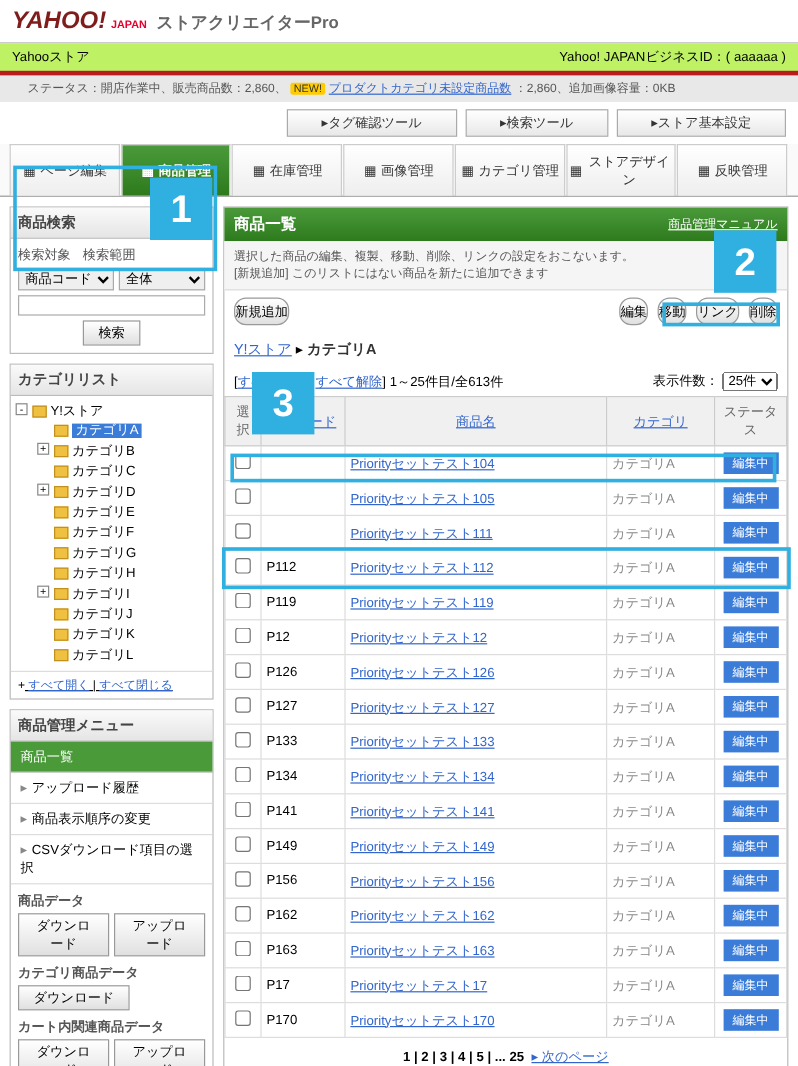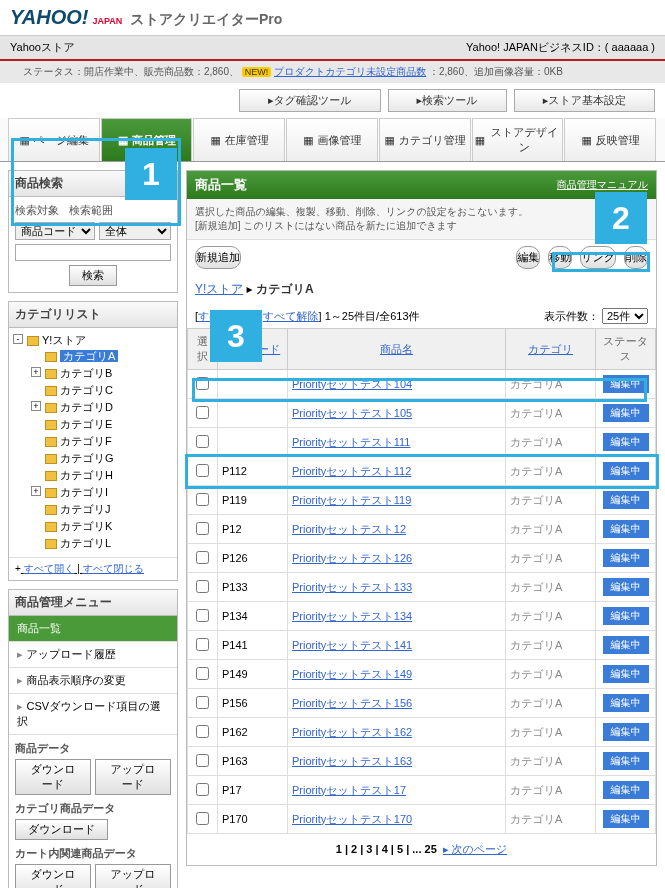--- a/index.html
+++ b/index.html
@@ -1,25 +1,25 @@
 <!DOCTYPE html>
 <html><head>
 <meta charset="utf-8">
 <style>
 * { box-sizing: border-box; margin: 0; padding: 0; }
 body { font-family: "MS PGothic", sans-serif; font-size: 11px; background: #fff; width: 665px; }
 a { color: #3366cc; text-decoration: underline; cursor: pointer; }
 .header { padding: 6px 10px; display: flex; align-items: center; justify-content: space-between; border-bottom: 1px solid #ccc; }
 .logo { display: flex; align-items: baseline; gap: 4px; }
-.logo-yahoo { color: #0c4a6e; font-weight: bold; font-size: 20px; font-style: italic; }
+.logo-yahoo { color: #7f1d1d; font-weight: bold; font-size: 20px; font-style: italic; }
 .logo-japan { color: #e5002d; font-size: 9px; font-weight: bold; }
 .logo-title { color: #666; font-size: 14px; font-weight: bold; margin-left: 4px; }
 .header-links { font-size: 11px; }
 .header-links a { margin: 0 2px; }
-.subheader { padding: 4px 10px; background: #e5e5e5; border-bottom: 2px solid #b91c1c; display: flex; justify-content: space-between; font-size: 11px; }
+.subheader { padding: 4px 10px; background: #bef264; border-bottom: 4px solid #b91c1c; display: flex; justify-content: space-between; font-size: 11px; }
 .statusbar { padding: 4px 23px; background: #e8e8e8; font-size: 10px; color: #555; }
 .statusbar .new-badge { background: #ffcc00; color: #333; padding: 0 3px; font-size: 9px; border-radius: 2px; }
 .statusbar a { color: #3366cc; }
 .toolbar-top { padding: 6px 10px; text-align: right; background: #fff; }
 .tool-btn { display: inline-block; background: linear-gradient(#fff,#e8e8e8); border: 1px solid #aaa; padding: 3px 28px; font-size: 11px; color: #333; cursor: pointer; margin-left: 4px; }
 .tabs { display: flex; background: #fafafa; border-bottom: 1px solid #999; padding: 0 8px; }
 .tab { flex: 1; text-align: center; padding: 6px 2px; font-size: 11px; color: #333; cursor: pointer; border: 1px solid #ccc; border-bottom: none; background: linear-gradient(#fff,#eee); margin-right: 1px; display: flex; align-items: center; justify-content: center; gap: 3px; }
 .tab.active { background: linear-gradient(#4a9a3a,#2d7a1d); color: #fff; font-weight: bold; }
 .tab-icon { width: 12px; height: 12px; display: inline-block; }
 .main { display: flex; padding: 8px; gap: 8px; }
@@ -296,20 +296,27 @@
               </tr>
               <tr>
                 <td style="text-align:center"><input type="checkbox" style=""></td>
                 <td>P126</td>
                 <td><a>Priorityセットテスト126</a></td>
                 <td class="cat">カテゴリA</td>
                 <td style="text-align:center"><span class="status-badge">編集中</span></td>
               </tr>
               <tr>
                 <td style="text-align:center"><input type="checkbox" style=""></td>
+                <td>P127</td>
+                <td><a>Priorityセットテスト127</a></td>
+                <td class="cat">カテゴリA</td>
+                <td style="text-align:center"><span class="status-badge">編集中</span></td>
+              </tr>
+              <tr>
+                <td style="text-align:center"><input type="checkbox" style=""></td>
                 <td>P133</td>
                 <td><a>Priorityセットテスト133</a></td>
                 <td class="cat">カテゴリA</td>
                 <td style="text-align:center"><span class="status-badge">編集中</span></td>
               </tr>
               <tr>
                 <td style="text-align:center"><input type="checkbox" style=""></td>
                 <td>P134</td>
                 <td><a>Priorityセットテスト134</a></td>
                 <td class="cat">カテゴリA</td>

